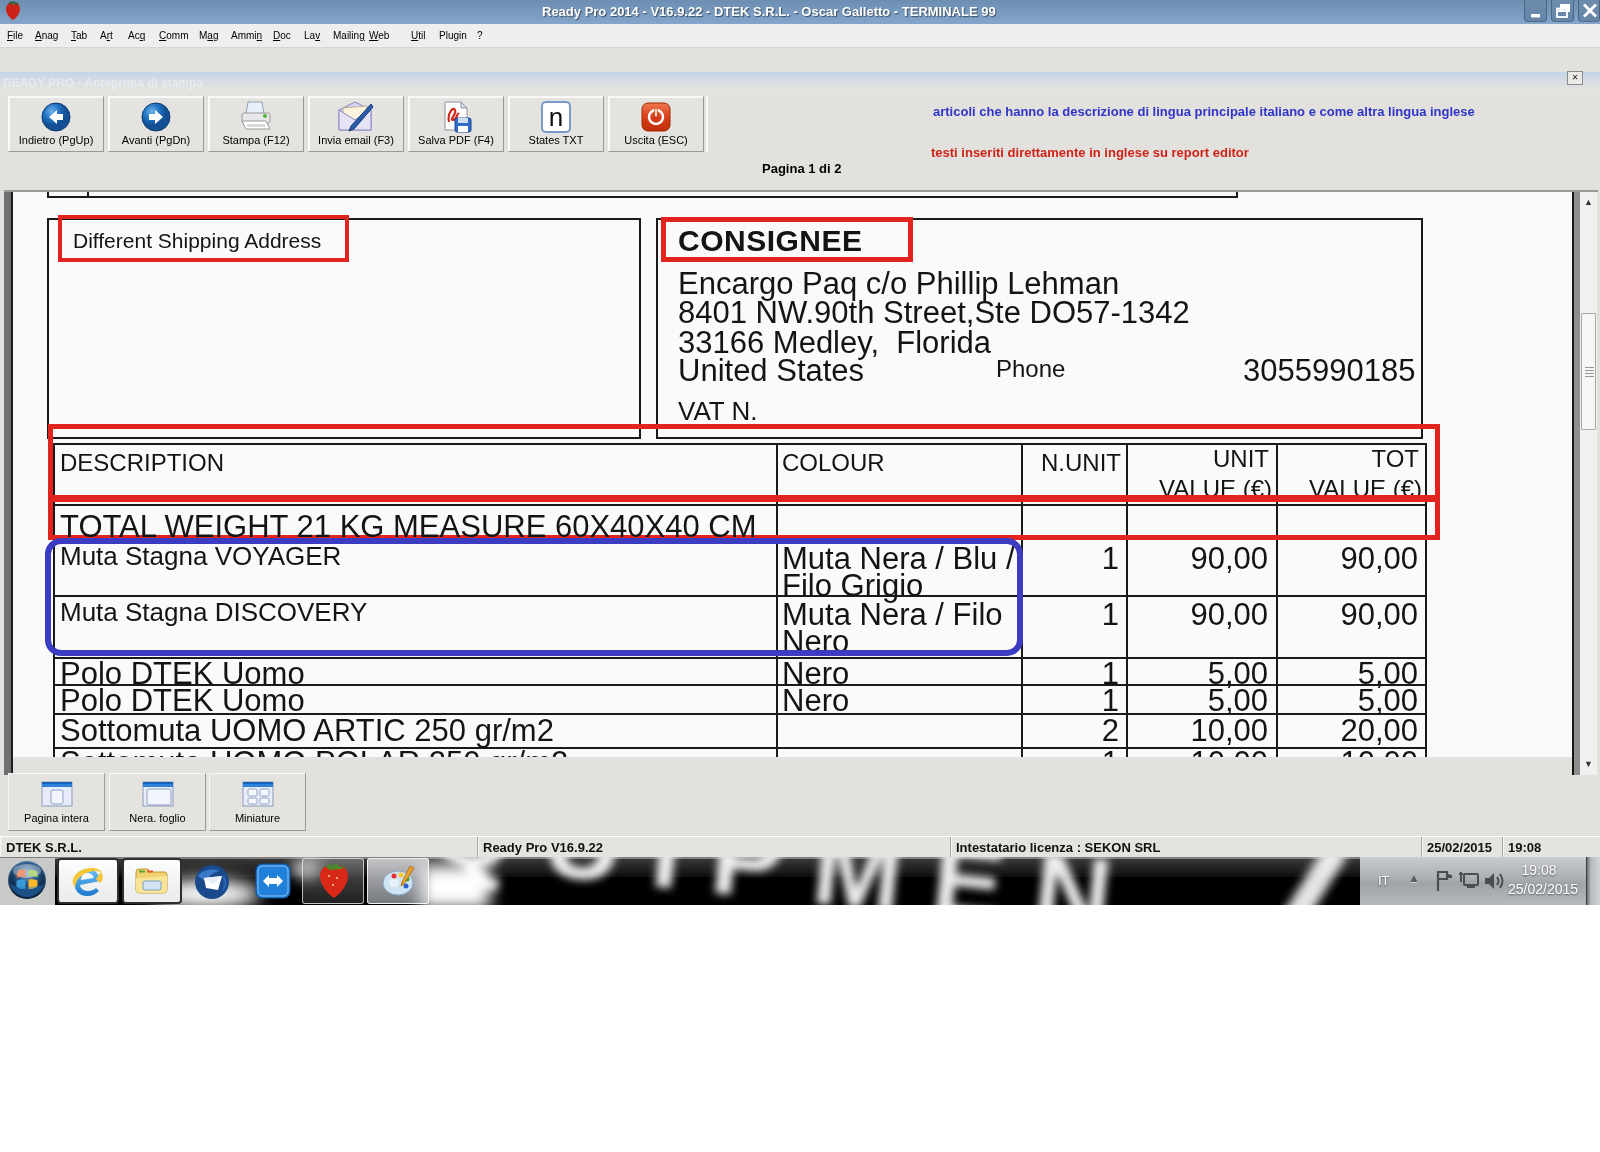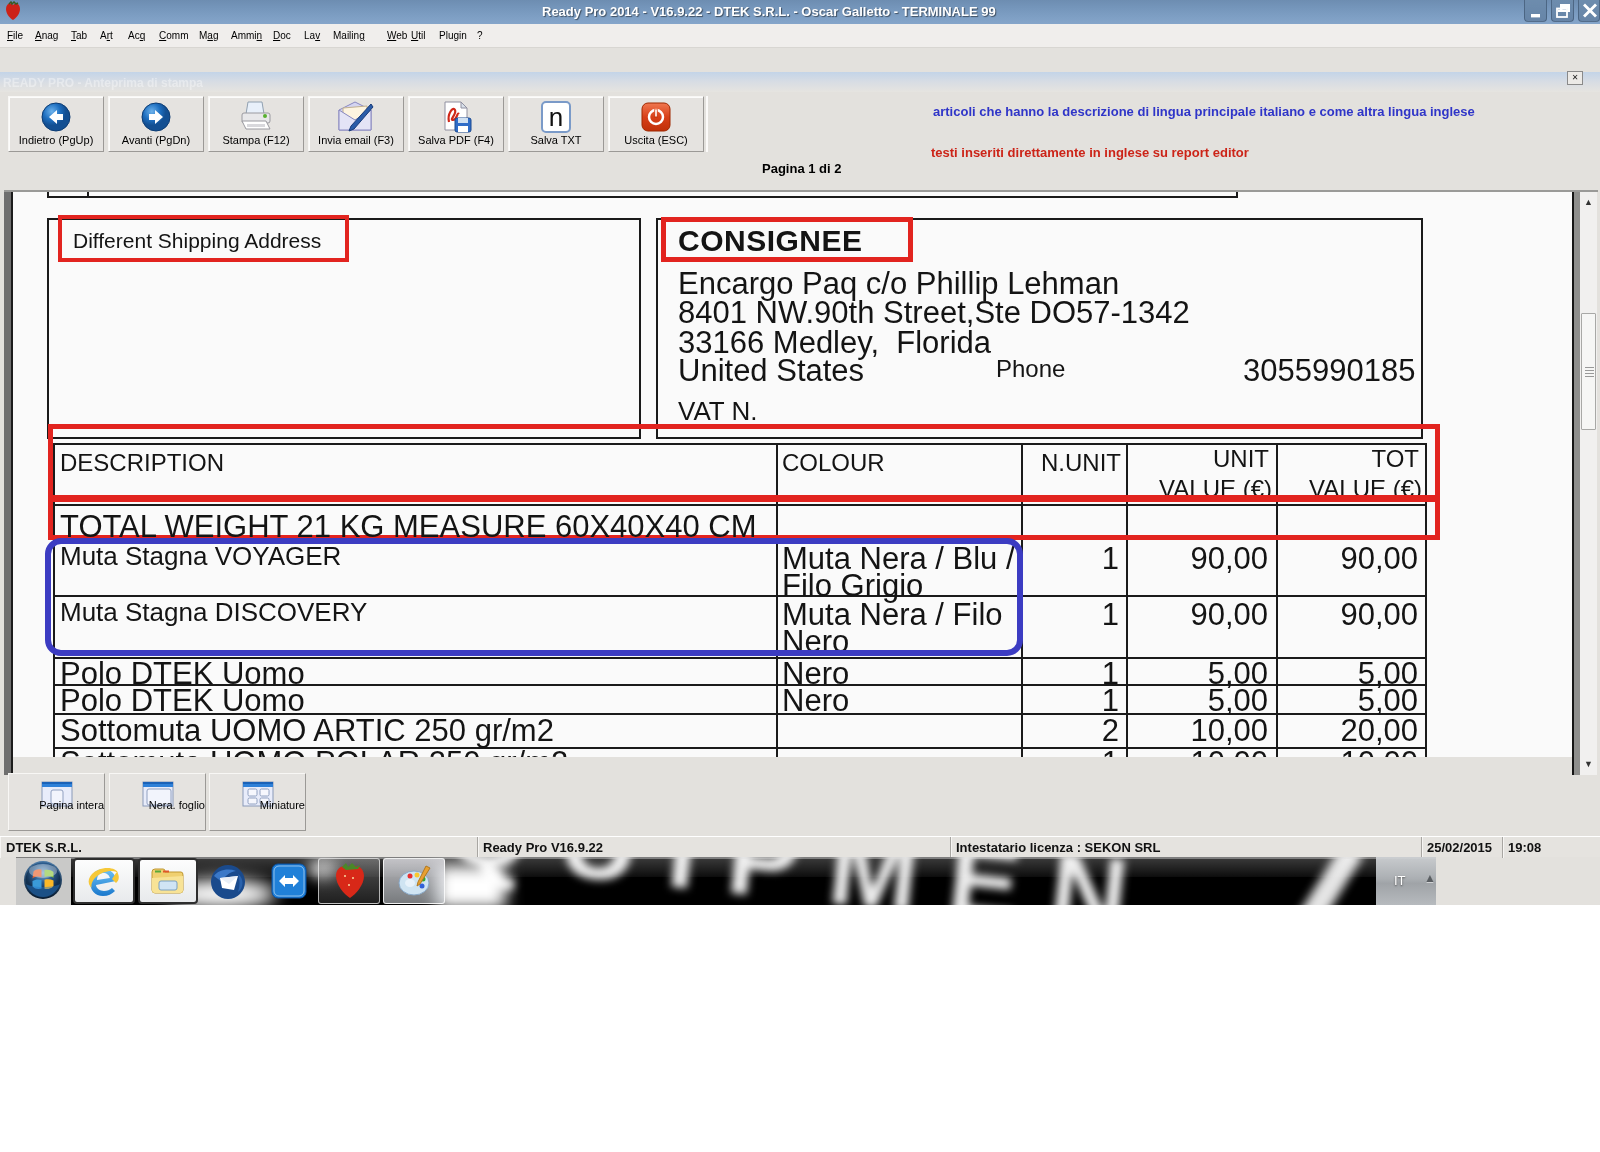--- a/index.html
+++ b/index.html
@@ -38,27 +38,27 @@
 #pv-right2{position:absolute;left:1574px;top:2px;width:6px;height:583px;background:#8e8e8c}
 #pv-botstrip{position:absolute;left:13px;top:567px;width:1559px;height:18px;background:#e3e1dd}
 #vscroll{position:absolute;left:1580px;top:2px;width:17px;height:583px;background:#f1f0ef}
 
 .dt{position:absolute;color:#141414;font-size:31px;white-space:nowrap}
 .line{position:absolute;background:#1a1a1a}
 .redbox{position:absolute;border:4px solid #e2241f}
 
 #btoolbar{position:absolute;left:0;top:775px;width:1600px;height:61px;background:#e3e1dd}
 .bbtn{position:absolute;top:-2px;width:97px;height:58px;background:#e5e3e0;border:1px solid #9b9996;border-top-color:#f8f7f5;border-left-color:#f8f7f5}
-.bbtn .lbl{position:absolute;left:0;bottom:19px;width:100%;text-align:right;font-size:11px;color:#000}
+.bbtn .lbl{position:absolute;left:0;bottom:6px;width:100%;text-align:center;font-size:11px;color:#000}
 .bbtn svg{position:absolute;left:50%;top:7px;transform:translateX(-50%)}
 
 #statusbar{position:absolute;left:0;top:836px;width:1600px;height:21px;background:#e5e3df;border-top:1px solid #fff;font-size:13px;font-weight:bold;color:#111}
 .scell{position:absolute;top:0;height:21px;border-left:1px solid #a8a6a2;box-shadow:1px 0 0 #f6f5f3 inset;padding:3px 0 0 5px}
 
-#taskbar{position:absolute;left:16px;top:857px;width:1420px;height:48px;background:#000;overflow:hidden}
+#taskbar{position:absolute;left:0;top:857px;width:1600px;height:48px;background:#000;overflow:hidden}
 </style></head>
 <body>
 <div id="app">
   <div id="titlebar">
     <div id="title-text">Ready Pro 2014 - V16.9.22 - DTEK S.R.L. - Oscar Galletto - TERMINALE 99</div>
     <svg class="abs" style="left:4px;top:1px" width="18" height="20" viewBox="0 0 18 20">
         <path d="M9 4 C12 1 16 3 16 8 C16 13 12 17 9 19 C6 17 2 13 2 8 C2 3 6 1 9 4 Z" fill="#cc2218"></path>
         <path d="M5 3 L7 1 L8 3 L10 1 L12 3 L14 2" stroke="#3a5a20" stroke-width="1.5" fill="none"></path>
       </svg>
     <div class="winbtn" style="left:1524px"><svg width="23" height="22" viewBox="0 0 23 22">
@@ -79,21 +79,21 @@
     <span style="left:35px"><u>A</u>nag</span>
     <span style="left:71px"><u>T</u>ab</span>
     <span style="left:100px">A<u>r</u>t</span>
     <span style="left:128px">Ac<u>q</u></span>
     <span style="left:159px"><u>C</u>omm</span>
     <span style="left:199px">M<u>a</u>g</span>
     <span style="left:231px">Ammi<u>n</u></span>
     <span style="left:273px"><u>D</u>oc</span>
     <span style="left:304px">La<u>v</u></span>
     <span style="left:333px">Mailin<u>g</u></span>
-    <span style="left:387px"><u>W</u>eb</span>
+    <span style="left:369px"><u>W</u>eb</span>
     <span style="left:411px"><u>U</u>til</span>
     <span style="left:439px">Plugin</span>
     <span style="left:477px">?</span>
   </div>
   <div id="mdistrip">
       <div class="ghost">READY PRO - Anteprima di stampa</div>
     </div>
   <div id="mdiclose">✕</div>
   <div id="toolzone">
     <div class="tbtn" style="left:8px">
@@ -145,21 +145,21 @@
           <rect x="21" y="18" width="10" height="5" fill="#cfe0f2"></rect>
           <rect x="21" y="26" width="10" height="6" fill="#fff"></rect>
         </svg>
         <div class="lbl">Salva PDF (F4)</div>
       </div>
     <div class="tbtn" style="left:508px">
         <svg width="36" height="36" viewBox="0 0 36 36">
           <rect x="4" y="2" width="28" height="30" rx="4" fill="#fff" stroke="#7a9ac8" stroke-width="2"></rect>
           <text x="18" y="26" font-size="26" text-anchor="middle" fill="#111" font-family="Liberation Sans">n</text>
         </svg>
-        <div class="lbl">Salva TXT</div>
+        <div class="lbl">States TXT</div>
       </div>
     <div class="tbtn" style="left:608px">
         <svg width="34" height="34" viewBox="0 0 34 34">
           <defs>
             <linearGradient id="rg" x1="0" y1="0" x2="0" y2="1">
               <stop offset="0%" stop-color="#f07850"></stop>
               <stop offset="50%" stop-color="#d84018"></stop>
               <stop offset="100%" stop-color="#c03008"></stop>
             </linearGradient>
           </defs>

